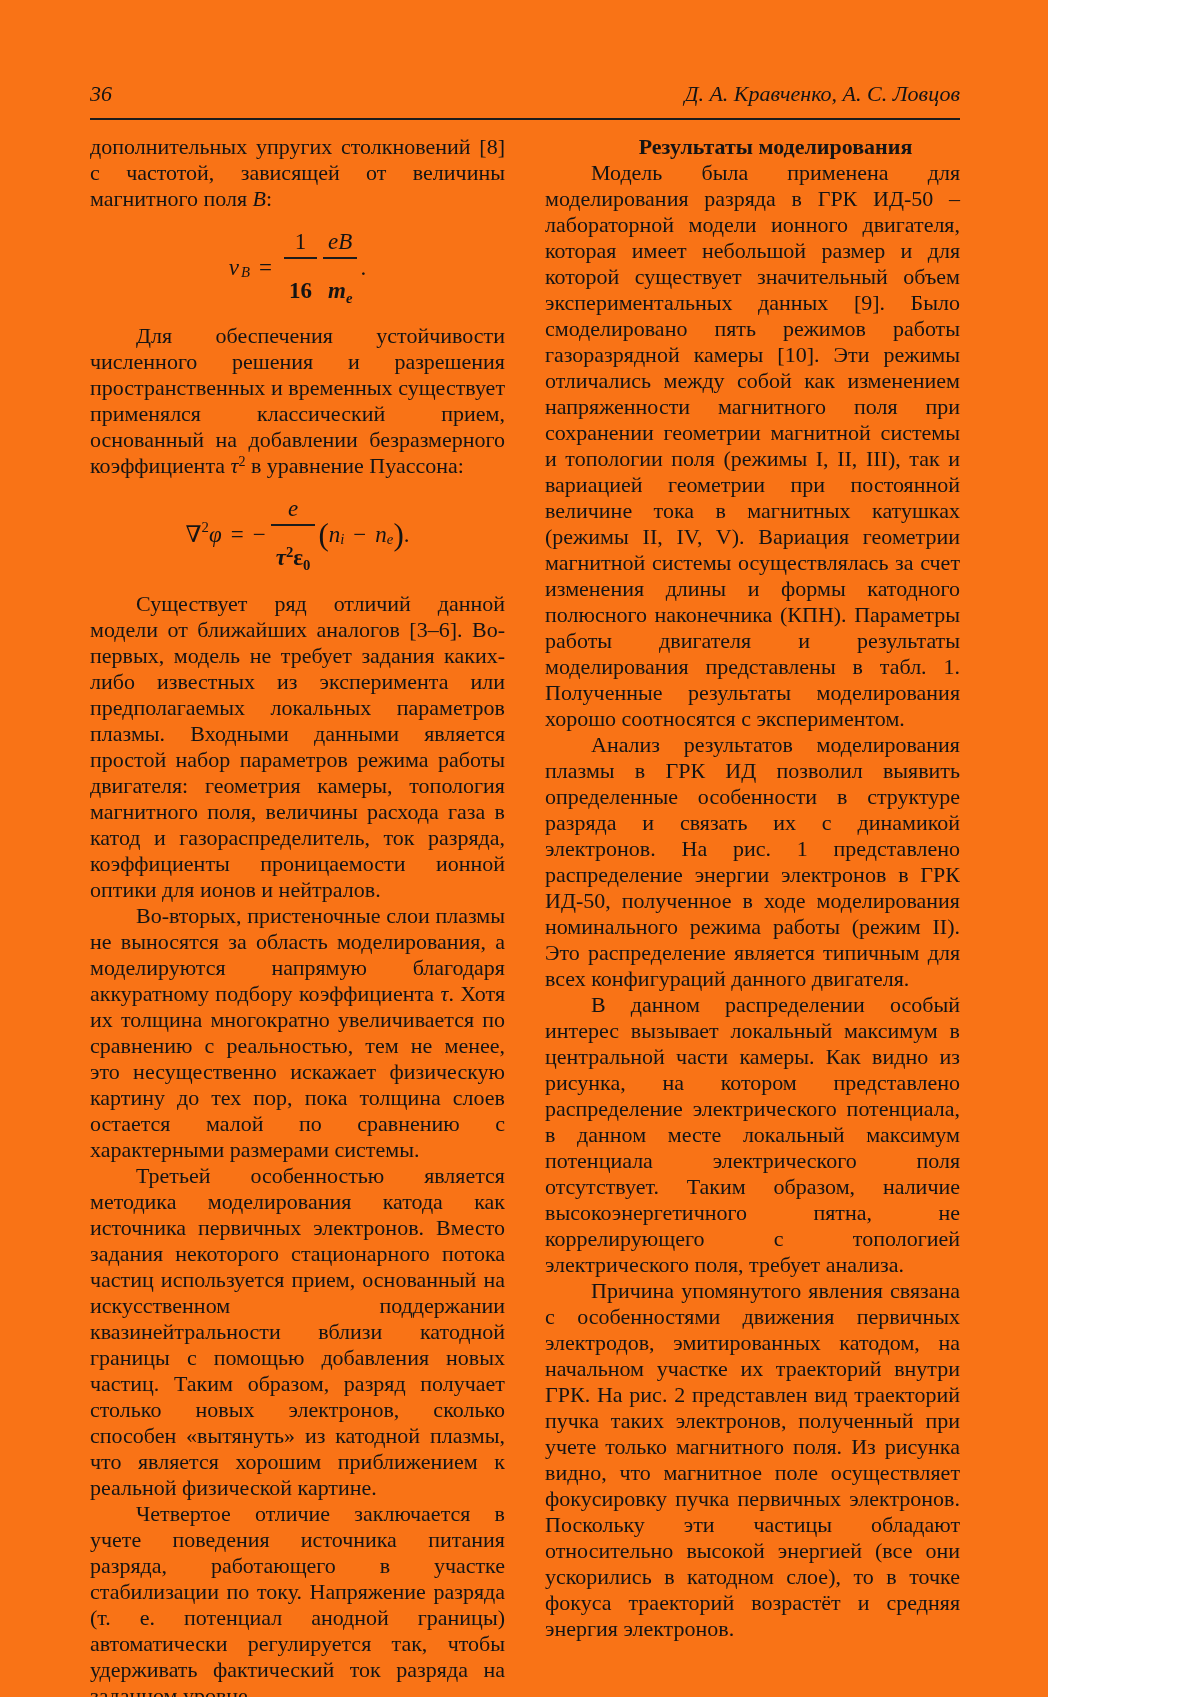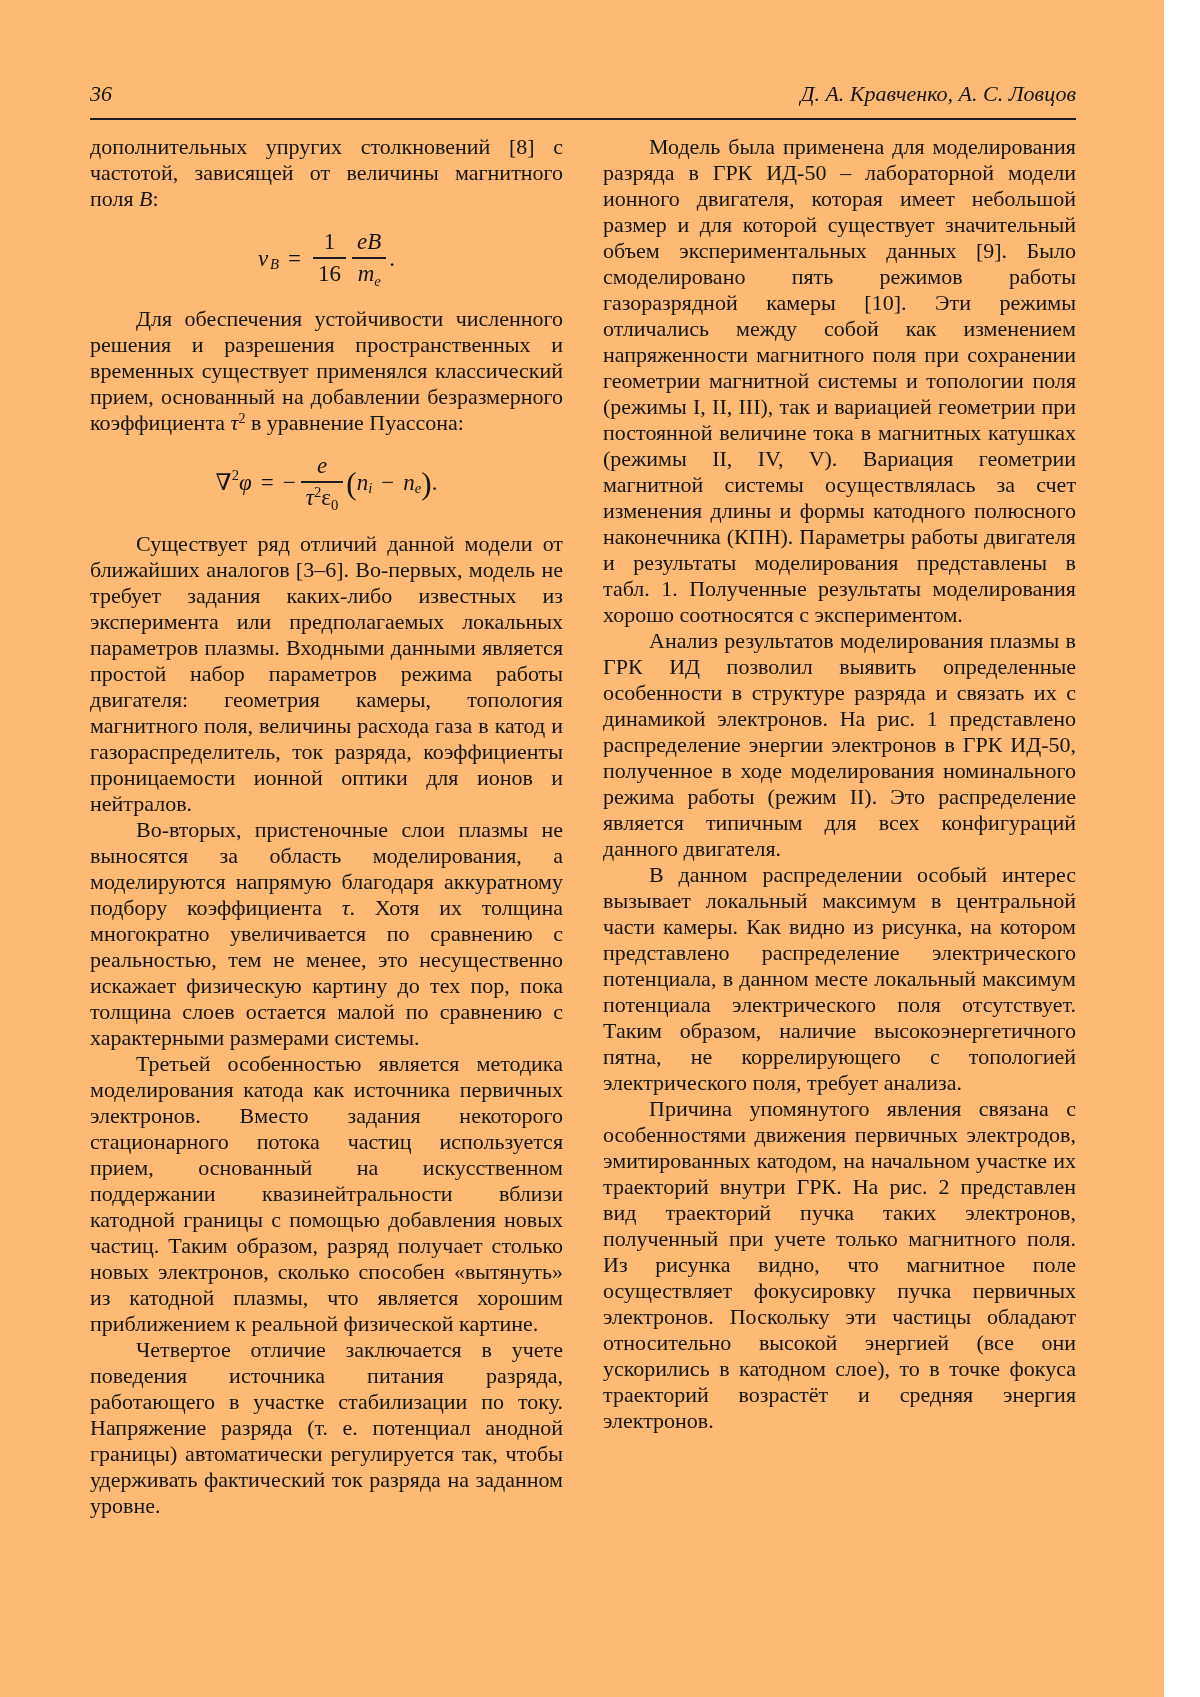--- a/index.html
+++ b/index.html
@@ -1,21 +1,21 @@
 <!DOCTYPE html>
 <html lang="ru"><head>
 <meta charset="utf-8">
 <style>
   html, body { margin: 0; padding: 0; background: #ffffff; }
   .page {
     position: relative;
-    width: 1164px;
+    width: 1048px;
     height: 1697px;
     box-sizing: border-box;
-    background: #fdba74;
+    background: #f97316;
     color: #141414;
     font-family: "Liberation Serif", "DejaVu Serif", serif;
     padding: 82px 88px 0 90px;
     overflow: hidden;
   }
   .running-head {
     display: flex;
     justify-content: space-between;
     align-items: baseline;
     font-size: 22px;
@@ -80,22 +80,23 @@
     top: -1px;
   }
   .frac .num {
     display: block;
     padding: 1px 5px 3px 5px;
     border-bottom: 2px solid #1c1c1c;
     line-height: 1.05;
   }
   .frac .den {
     display: block;
-    padding: 3px 5px 1px 5px;
+    padding: 20px 5px 1px 5px;
     line-height: 1.05;
+    font-weight: bold;
   }
   .bigparen {
     font-size: 31px;
     font-style: normal;
     line-height: 1;
     vertical-align: -2px;
   }
 </style>
 </head>
 <body>
@@ -150,20 +151,21 @@
         <span>.</span>
       </div>
 
       <p>Существует ряд отличий данной модели от ближайших аналогов [3–6]. Во-первых, модель не требует задания каких-либо известных из эксперимента или предполагаемых локальных параметров плазмы. Входными данными является простой набор параметров режима работы двигателя: геометрия камеры, топология магнитного поля, величины расхода газа в катод и газораспределитель, ток разряда, коэффициенты проницаемости ионной оптики для ионов и нейтралов.</p>
       <p><span>Во-вторых, пристеночные слои плазмы не выносятся за область моделирования, а моделируются напрямую благодаря аккуратному подбору коэффициента </span><span class="it">τ</span><span>. Хотя их толщина многократно увеличивается по сравнению с реальностью, тем не менее, это несущественно искажает физическую картину до тех пор, пока толщина слоев остается малой по сравнению с характерными размерами системы.</span></p>
       <p>Третьей особенностью является методика моделирования катода как источника первичных электронов. Вместо задания некоторого стационарного потока частиц используется прием, основанный на искусственном поддержании квазинейтральности вблизи катодной границы с помощью добавления новых частиц. Таким образом, разряд получает столько новых электронов, сколько способен «вытянуть» из катодной плазмы, что является хорошим приближением к реальной физической картине.</p>
       <p>Четвертое отличие заключается в учете поведения источника питания разряда, работающего в участке стабилизации по току. Напряжение разряда (т. е. потенциал анодной границы) автоматически регулируется так, чтобы удерживать фактический ток разряда на заданном уровне.</p>
     </div>
 
     <div class="col">
+      <p class="section-heading">Результаты моделирования</p>
       <p>Модель была применена для моделирования разряда в ГРК ИД-50 – лабораторной модели ионного двигателя, которая имеет небольшой размер и для которой существует значительный объем экспериментальных данных [9]. Было смоделировано пять режимов работы газоразрядной камеры [10]. Эти режимы отличались между собой как изменением напряженности магнитного поля при сохранении геометрии магнитной системы и топологии поля (режимы I, II, III), так и вариацией геометрии при постоянной величине тока в магнитных катушках (режимы II, IV, V). Вариация геометрии магнитной системы осуществлялась за счет изменения длины и формы катодного полюсного наконечника (КПН). Параметры работы двигателя и результаты моделирования представлены в табл. 1. Полученные результаты моделирования хорошо соотносятся с экспериментом.</p>
       <p>Анализ результатов моделирования плазмы в ГРК ИД позволил выявить определенные особенности в структуре разряда и связать их с динамикой электронов. На рис. 1 представлено распределение энергии электронов в ГРК ИД-50, полученное в ходе моделирования номинального режима работы (режим II). Это распределение является типичным для всех конфигураций данного двигателя.</p>
       <p>В данном распределении особый интерес вызывает локальный максимум в центральной части камеры. Как видно из рисунка, на котором представлено распределение электрического потенциала, в данном месте локальный максимум потенциала электрического поля отсутствует. Таким образом, наличие высокоэнергетичного пятна, не коррелирующего с топологией электрического поля, требует анализа.</p>
       <p>Причина упомянутого явления связана с особенностями движения первичных электродов, эмитированных катодом, на начальном участке их траекторий внутри ГРК. На рис. 2 представлен вид траекторий пучка таких электронов, полученный при учете только магнитного поля. Из рисунка видно, что магнитное поле осуществляет фокусировку пучка первичных электронов. Поскольку эти частицы обладают относительно высокой энергией (все они ускорились в катодном слое), то в точке фокуса траекторий возрастёт и средняя энергия электронов.</p>
     </div>
 
   </div>
 </div>
 
 </body></html>

